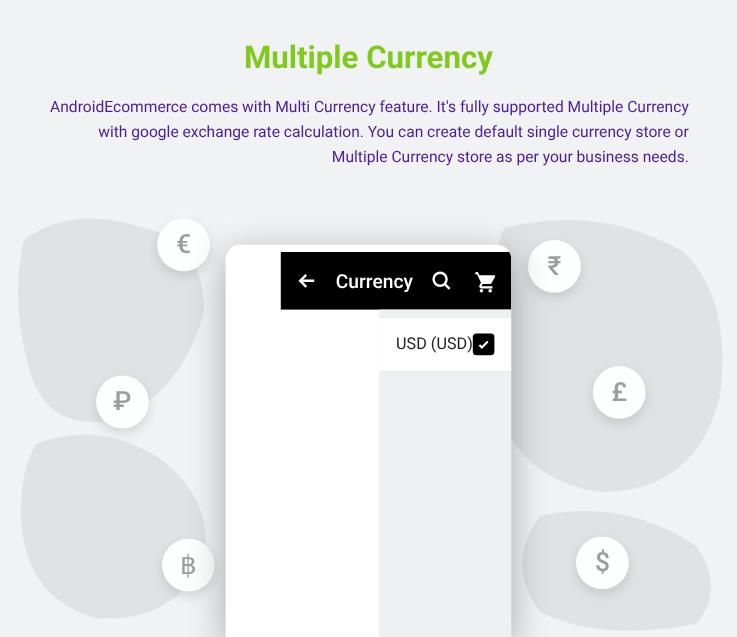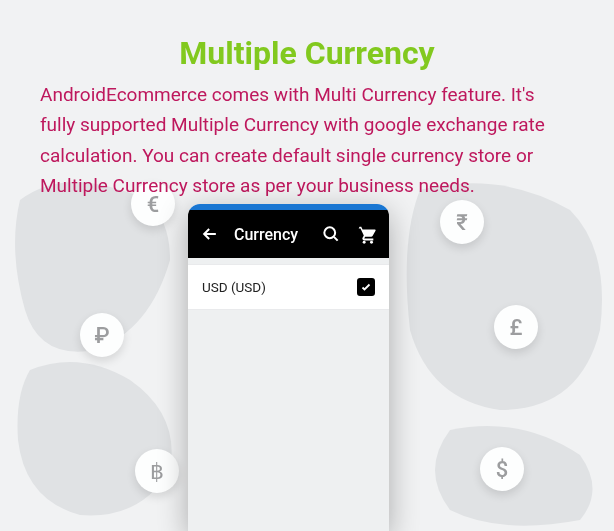--- a/index.html
+++ b/index.html
@@ -14,30 +14,30 @@
     position: absolute;
     left: 0; top: 0; width: 614px; height: 531px;
     z-index: 0;
     pointer-events: none;
   }
   .page-title {
     position: absolute;
     top: 34px; left: 0; right: 0;
     text-align: center;
     color: #82c91e;
-    font-size: 32px;
+    font-size: 26px;
     font-weight: 700;
     z-index: 3;
   }
   .page-desc {
     position: absolute;
     top: 80px; left: 40px; right: 40px;
-    text-align: left;
-    color: #be185d;
-    font-size: 19px;
+    text-align: right;
+    color: #4c1d95;
+    font-size: 13px;
     line-height: 1.6;
     z-index: 3;
   }
   
   .coin {
     position: absolute;
     width: 44px; height: 44px;
     border-radius: 50%;
     background: #fdfefe;
     box-shadow: 0 4px 10px rgba(0,0,0,0.12);
@@ -51,27 +51,27 @@
   .coin-rupee  { left: 440px; top: 200px; }
   .coin-ruble  { left: 80px;  top: 313px; }
   .coin-pound  { left: 494px; top: 305px; }
   .coin-baht   { left: 135px; top: 449px; }
   .coin-dollar { left: 480px; top: 447px; }
 
   
   .phone {
     position: absolute;
     left: 188px; top: 204px;
-    width: 201px; height: 327px;
+    width: 238px; height: 327px;
     background: #fff;
     border-radius: 12px 12px 0 0;
     box-shadow: 0 8px 30px rgba(0,0,0,0.30);
     overflow: hidden;
     z-index: 5;
-    display: flex; flex-direction: column;
+    display: flex; flex-direction: column; align-items: flex-end;
   }
   .statusbar {
     height: 6px;
     background: #1976d2;
   }
   .appbar {
     background: #000;
     color: #fff;
     height: 48px;
     display: flex;

